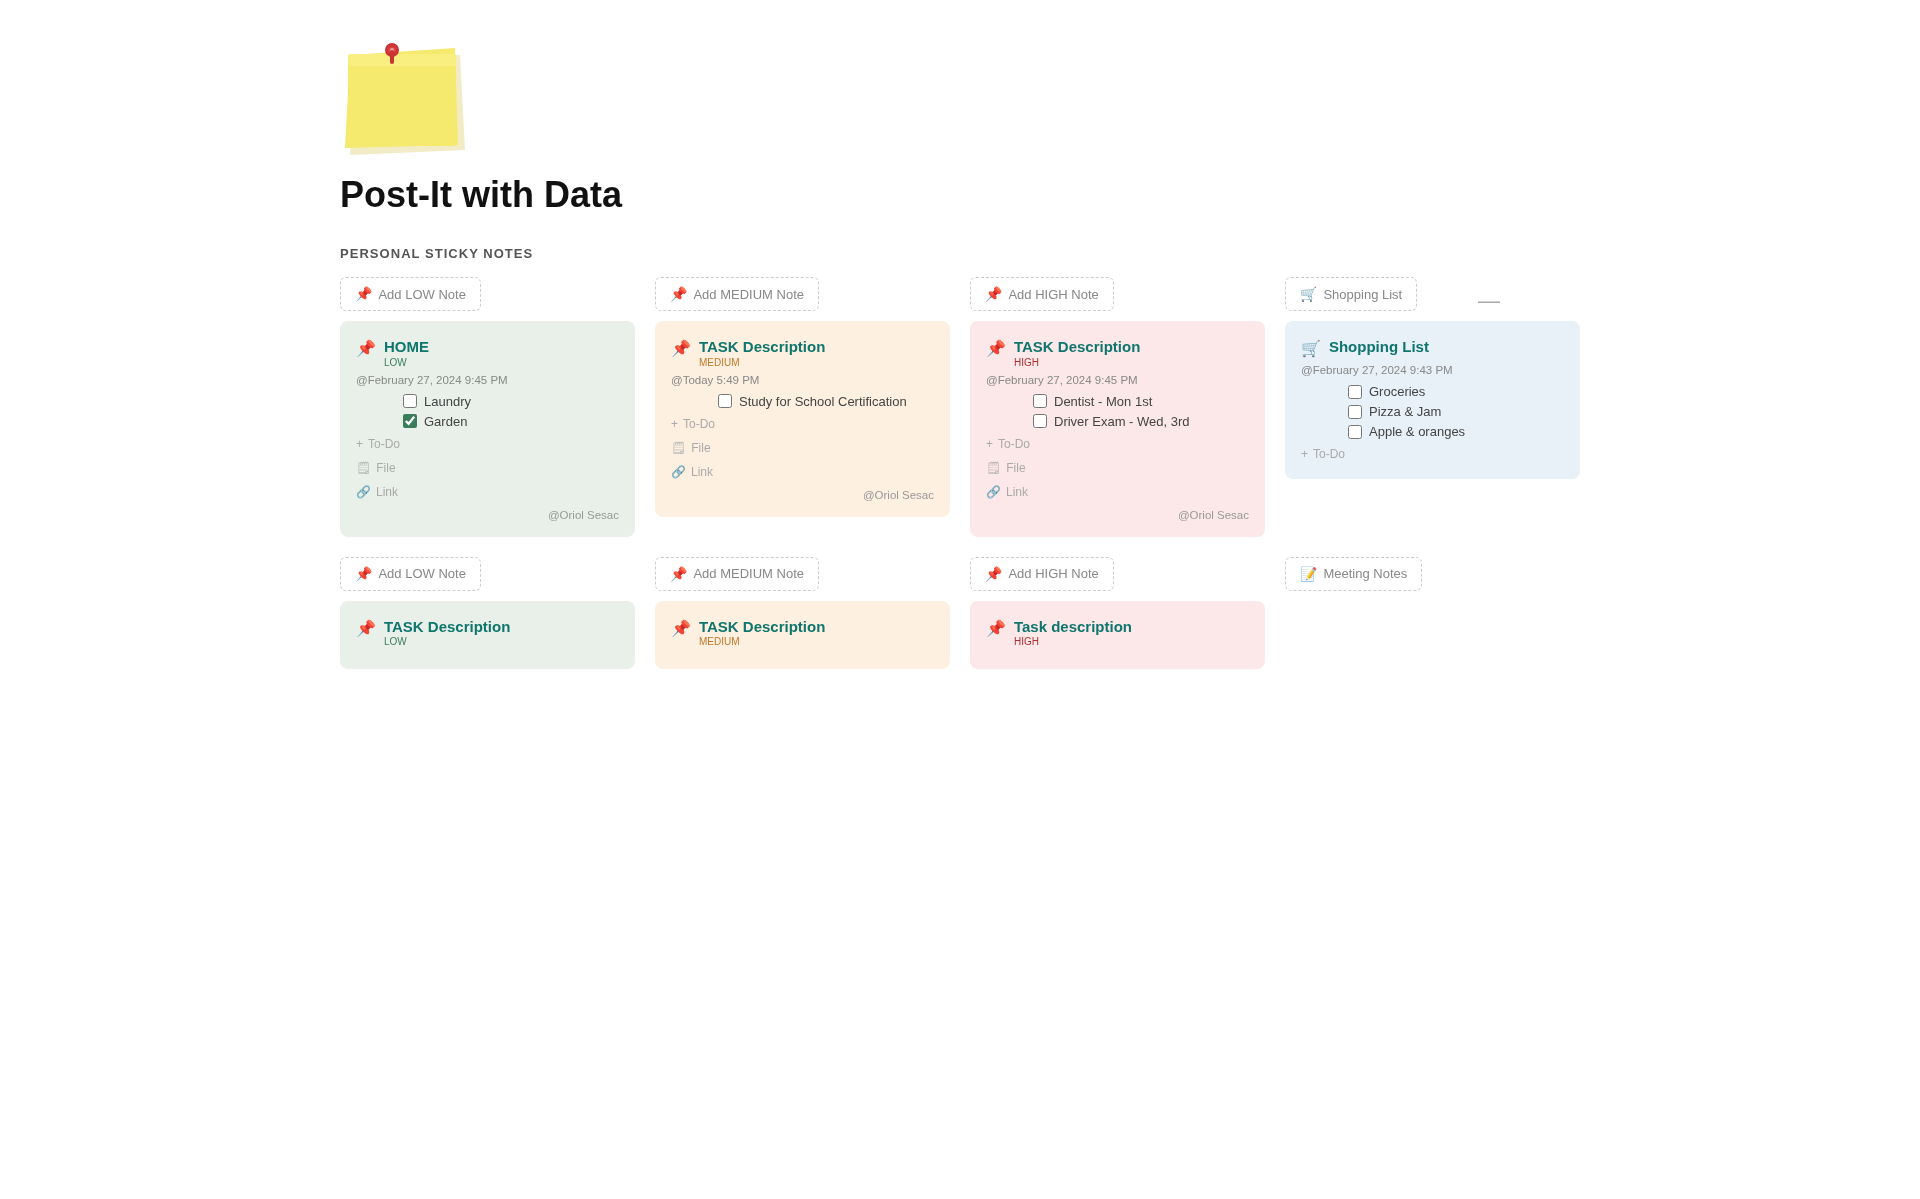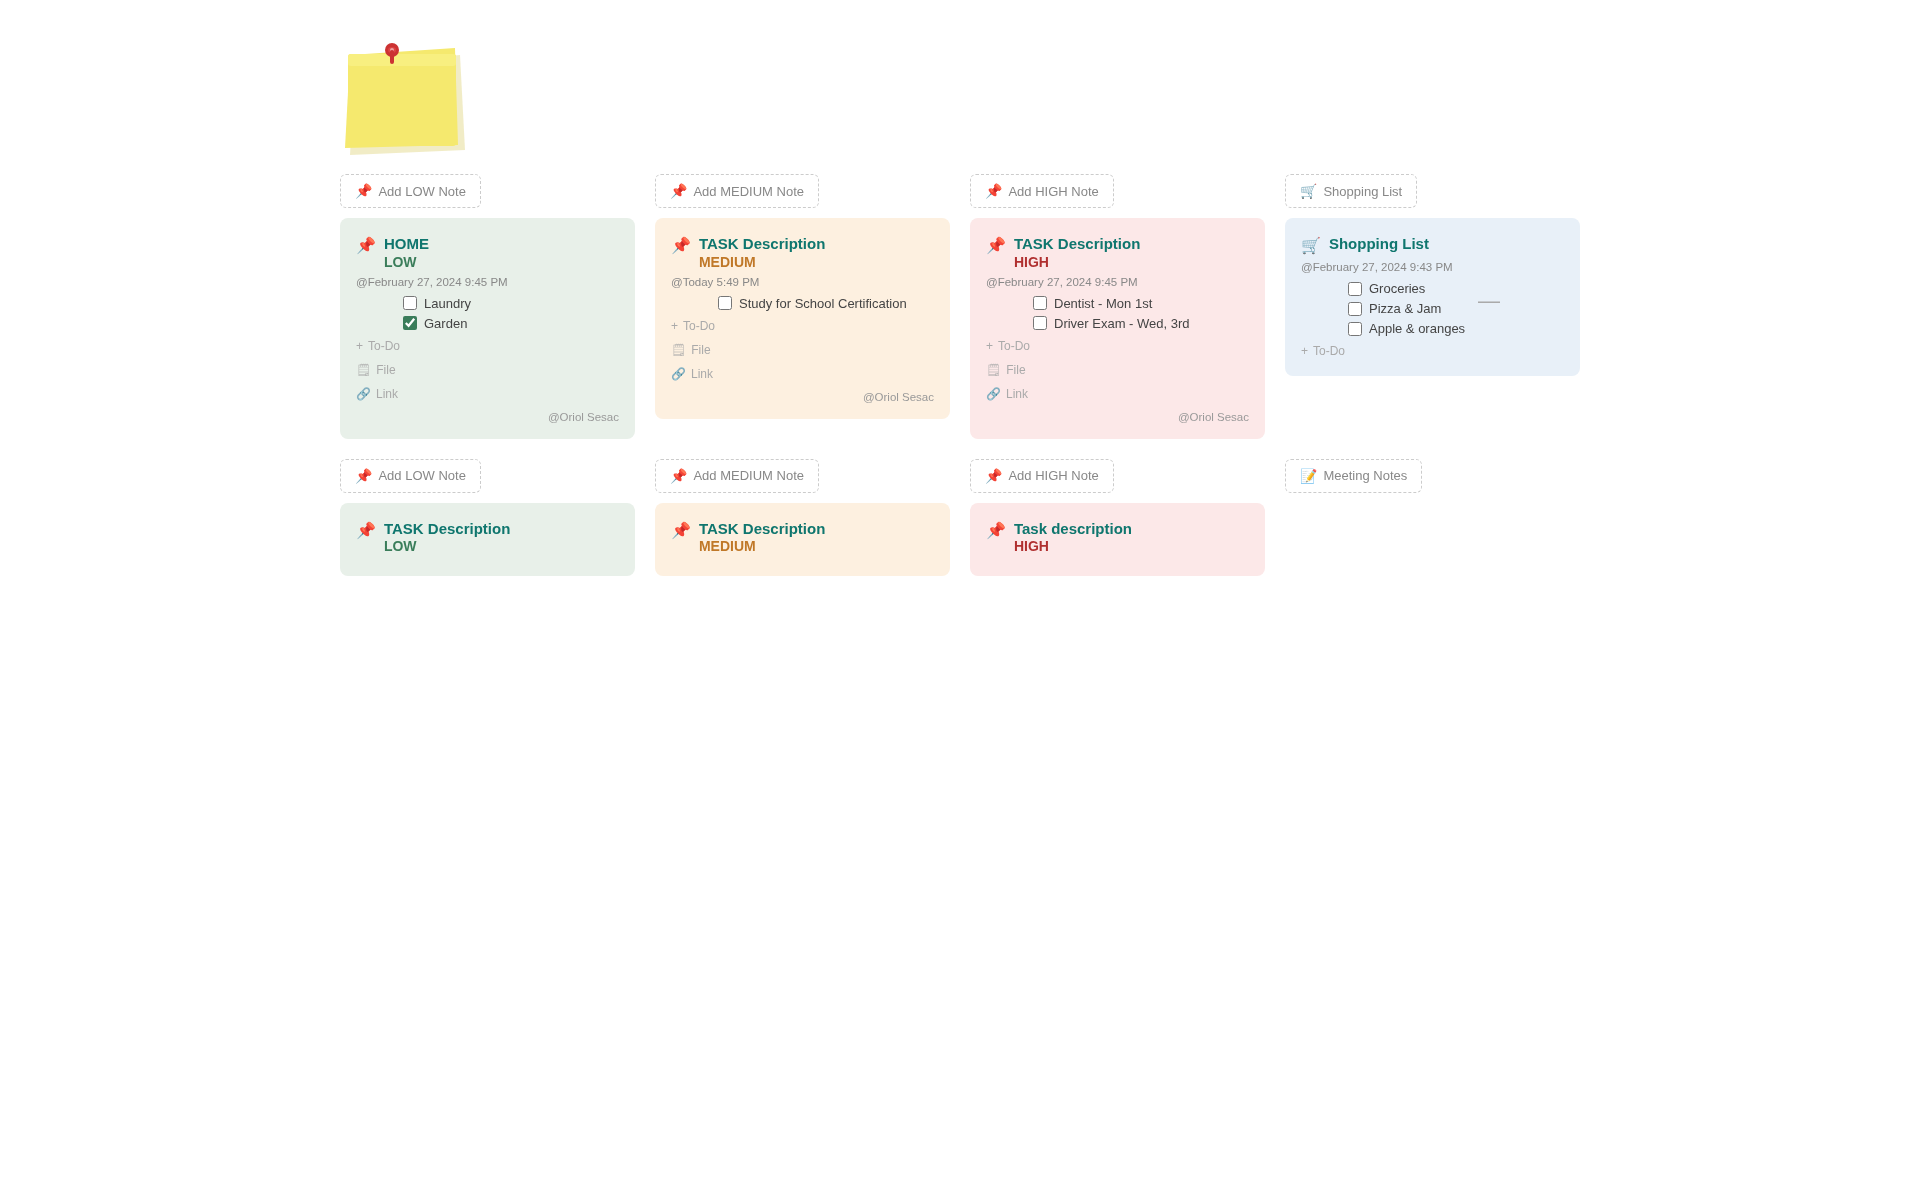--- a/index.html
+++ b/index.html
@@ -81,22 +81,22 @@
     .pin-high { color: #b03030; }
     .pin-shopping { color: #3a6a9a; }
 
     .card-title {
       font-size: 15px;
       font-weight: 600;
       color: #0f766e;
       line-height: 1.3;
     }
     .card-subtitle {
-      font-size: 14px;
-      font-weight: 700;
+      font-size: 10px;
+      font-weight: 400;
     }
     .subtitle-low { color: #3a7d5a; }
     .subtitle-medium { color: #c07828; }
     .subtitle-high { color: #b03030; }
 
     .card-date {
       font-size: 11.5px;
       color: #888;
       margin-bottom: 8px;
       margin-top: 2px;
@@ -165,22 +165,24 @@
       <circle cx="52" cy="10" r="7" fill="#cc3333"></circle>
       <ellipse cx="52" cy="10" rx="4" ry="3" fill="#dd4444"></ellipse>
       <circle cx="52" cy="10" r="2" fill="#fff" opacity="0.5"></circle>
       <rect x="50" y="10" width="4" height="14" rx="2" fill="#cc3333"></rect>
     </svg>
 
     
     <button class="minus-btn">—</button>
   </div>
 
+  <h1 class="page-title">Post-It with Data</h1>
 
   <div id="sections-container">
+      <div class="section-title">PERSONAL STICKY NOTES</div>
       <div class="columns-row">
         <div class="column">
           <button class="add-button">
             <span style="font-size: 14px;">📌</span>
             <span>Add LOW Note</span>
           </button>
           <div class="card card-low">
             <div class="card-header">
               <span class="card-pin-icon pin-low">📌</span>
               <div>

